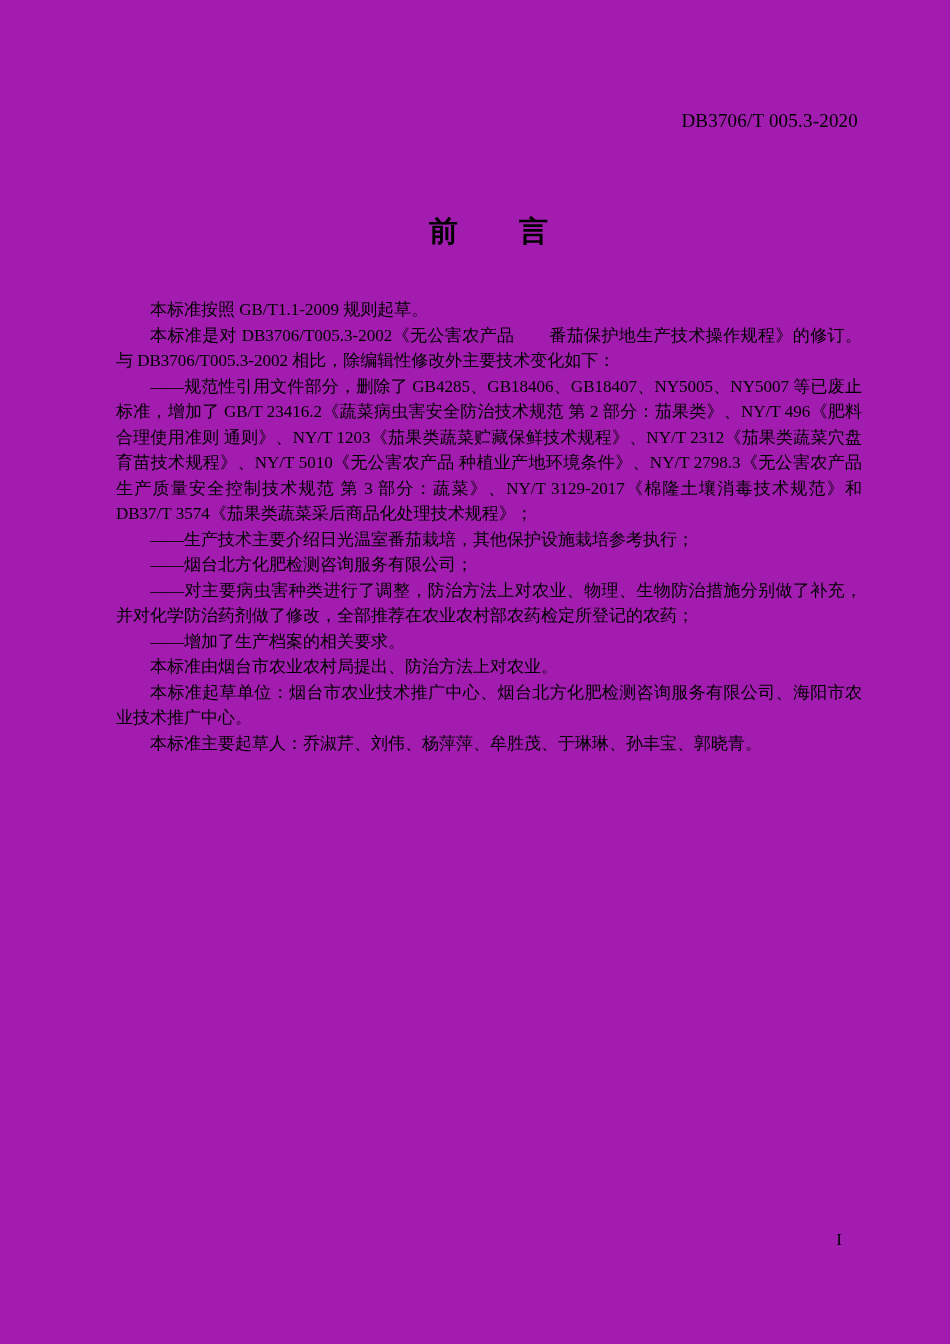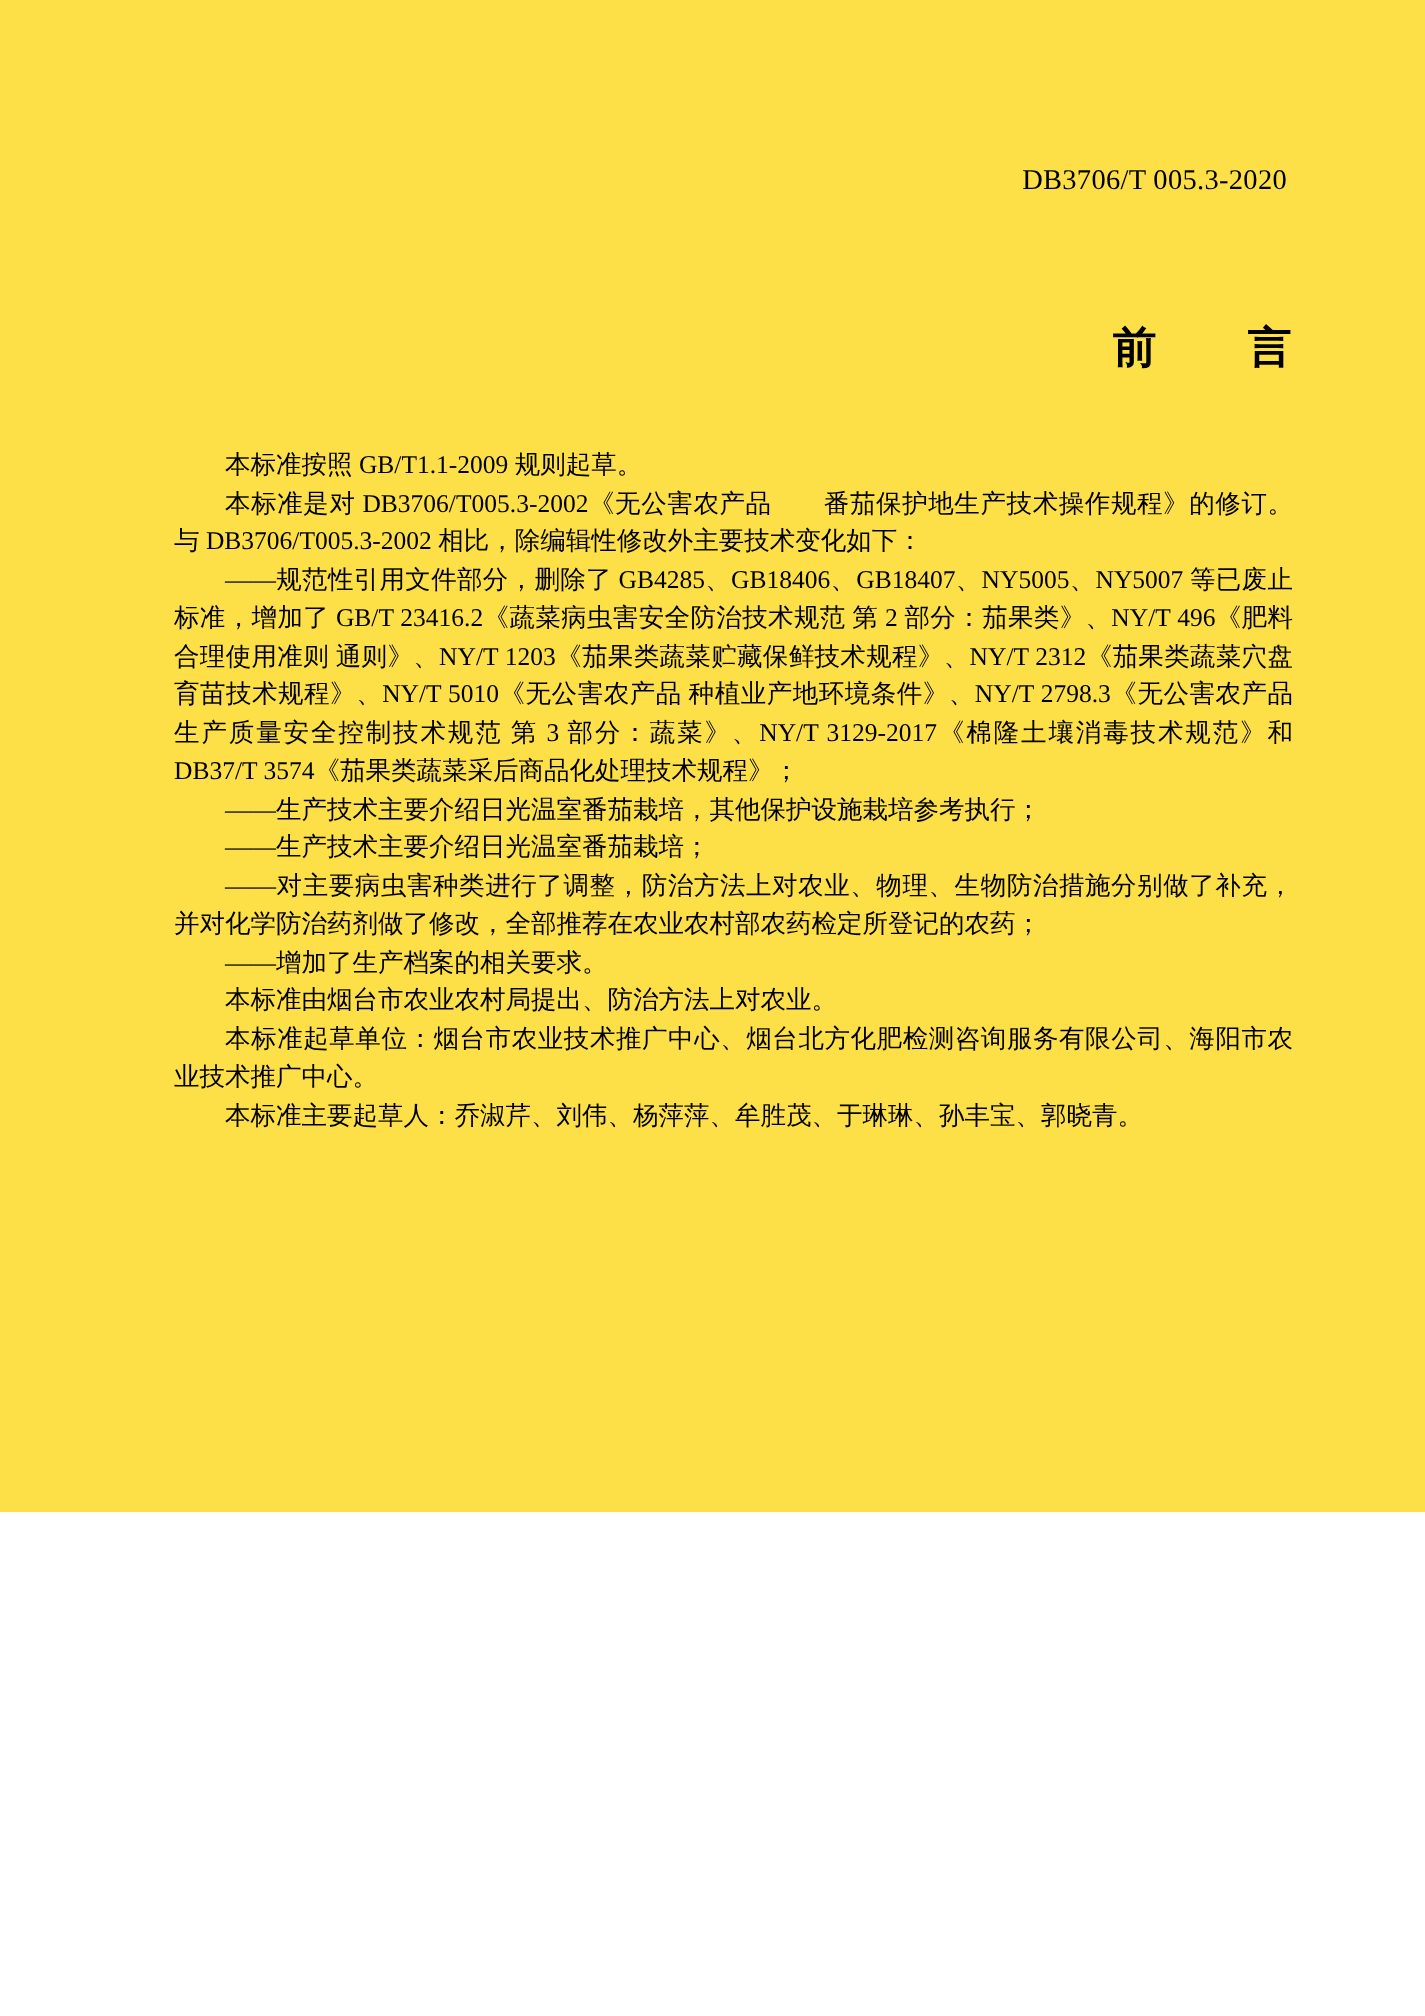--- a/index.html
+++ b/index.html
@@ -4,41 +4,41 @@
 <style>
   html, body {
     margin: 0;
     padding: 0;
     background: #ffffff;
     color: #000000;
   }
   .page {
     position: relative;
     width: 950px;
-    height: 1008px;
-    background: #fde047;
+    height: 1344px;
+    background: #a21caf;
     overflow: hidden;
     font-family: "Liberation Serif", serif;
   }
   .header-code {
     position: absolute;
     top: 110px;
     right: 92px;
     font-family: "Liberation Serif", serif;
     font-size: 19px;
     letter-spacing: 0.2px;
     white-space: nowrap;
   }
   .doc-title {
     position: absolute;
     top: 212px;
     left: 116px;
     width: 746px;
     margin: 0;
-    text-align: right;
+    text-align: center;
     font-family: "Liberation Sans", sans-serif;
     font-size: 29px;
     font-weight: bold;
     letter-spacing: 1px;
   }
   .body-text {
     position: absolute;
     top: 297px;
     left: 116px;
     width: 746px;
@@ -67,21 +67,21 @@
 
   <div class="header-code">DB3706/T 005.3-2020</div>
 
   <h1 class="doc-title">前　　言</h1>
 
   <div class="body-text">
     <p>本标准按照 GB/T1.1-2009 规则起草。</p>
     <p>本标准是对 DB3706/T005.3-2002《无公害农产品　　番茄保护地生产技术操作规程》的修订。与 DB3706/T005.3-2002 相比，除编辑性修改外主要技术变化如下：</p>
     <p>——规范性引用文件部分，删除了 GB4285、GB18406、GB18407、NY5005、NY5007 等已废止标准，增加了 GB/T 23416.2《蔬菜病虫害安全防治技术规范 第 2 部分：茄果类》、NY/T 496《肥料合理使用准则 通则》、NY/T 1203《茄果类蔬菜贮藏保鲜技术规程》、NY/T 2312《茄果类蔬菜穴盘育苗技术规程》、NY/T 5010《无公害农产品 种植业产地环境条件》、NY/T 2798.3《无公害农产品 生产质量安全控制技术规范 第 3 部分：蔬菜》、NY/T 3129-2017《棉隆土壤消毒技术规范》和 DB37/T 3574《茄果类蔬菜采后商品化处理技术规程》；</p>
     <p>——生产技术主要介绍日光温室番茄栽培，其他保护设施栽培参考执行；</p>
-    <p>——生产技术主要介绍日光温室番茄栽培；</p>
+    <p>——烟台北方化肥检测咨询服务有限公司；</p>
     <p>——对主要病虫害种类进行了调整，防治方法上对农业、物理、生物防治措施分别做了补充，并对化学防治药剂做了修改，全部推荐在农业农村部农药检定所登记的农药；</p>
     <p>——增加了生产档案的相关要求。</p>
     <p>本标准由烟台市农业农村局提出、防治方法上对农业。</p>
     <p>本标准起草单位：烟台市农业技术推广中心、烟台北方化肥检测咨询服务有限公司、海阳市农业技术推广中心。</p>
     <p>本标准主要起草人：乔淑芹、刘伟、杨萍萍、牟胜茂、于琳琳、孙丰宝、郭晓青。</p>
   </div>
 
   <div class="page-number">I</div>
 
 </div>

